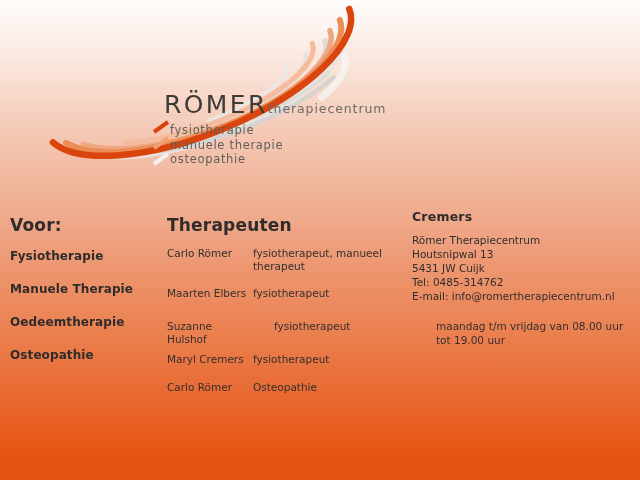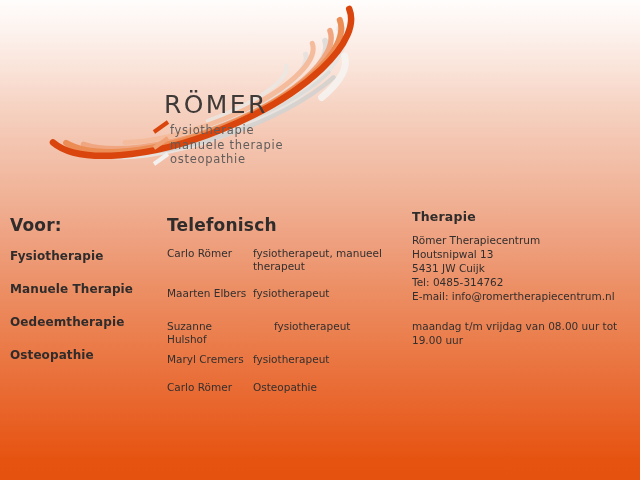--- a/index.html
+++ b/index.html
@@ -154,21 +154,21 @@
     letter-spacing: 0.2px;
     margin: 0;
   }
   .sec-body {
     font-size: 10.5px;
     color: #332f2e;
     line-height: 14px;
     margin: 0;
   }
   .block-openings { position: absolute; left: 0; top: 99px; }
-  .block-openings .sec-body { margin-top: 11px; }
+  .block-openings .sec-body { margin-top: 11px; margin-left: 24px; }
   .block-phone { position: absolute; left: 0; top: 142px; }
   .block-phone .sec-body { margin-top: 11px; }
 </style>
 </head>
 <body>
 
 <div id="page">
 
   <svg id="logo-art" viewBox="0 0 400 190">
     <defs>
@@ -209,20 +209,21 @@
 
       <g transform="rotate(-17 200 96)">
         <ellipse cx="200" cy="100" rx="150" ry="52" stroke="#f6f4f2" stroke-width="7" stroke-dasharray="190 900" stroke-dashoffset="140" opacity="0.85"></ellipse>
       </g>
     </g>
   </svg>
 
   <div id="logo-text">
     <div class="brand-line">
       <span class="brand-name">RÖMER</span>
+      <span class="brand-sub">therapiecentrum</span>
     </div>
   </div>
 
   <svg id="tag-dashes" viewBox="0 0 20 56">
     <g stroke-linecap="butt">
       <line x1="2" y1="12" x2="16" y2="2" stroke="#d9450c" stroke-width="4"></line>
       <line x1="2" y1="28" x2="16" y2="18" stroke="#f0a277" stroke-width="4"></line>
       <line x1="2" y1="44" x2="16" y2="34" stroke="#f3f1ef" stroke-width="4"></line>
     </g>
   </svg>
@@ -235,21 +236,21 @@
 
   <div class="col-left">
     <div class="head-bold" style="position:absolute;left:0;top:0;">Voor:</div>
     <div class="voor-item" style="top:34px;">Fysiotherapie</div>
     <div class="voor-item" style="top:67px;">Manuele Therapie</div>
     <div class="voor-item" style="top:100px;">Oedeemtherapie</div>
     <div class="voor-item" style="top:133px;">Osteopathie</div>
   </div>
 
   <div class="col-mid">
-    <div class="head-bold" style="position:absolute;left:0;top:0;">Telefonisch</div>
+    <div class="head-bold" style="position:absolute;left:0;top:0;">Therapeuten</div>
 
     <div class="ther-row" style="top:32px;">
       <div class="ther-name">Carlo Römer</div>
       <div class="ther-role">fysiotherapeut, manueel therapeut</div>
     </div>
 
     <div class="ther-row" style="top:72px;">
       <div class="ther-name">Maarten Elbers</div>
       <div class="ther-role">fysiotherapeut</div>
     </div>
@@ -264,21 +265,21 @@
       <div class="ther-role">fysiotherapeut</div>
     </div>
 
     <div class="ther-row" style="top:166px;">
       <div class="ther-name">Carlo Römer</div>
       <div class="ther-role">Osteopathie</div>
     </div>
   </div>
 
   <div class="col-right">
-    <div class="contact-head">Therapie</div>
+    <div class="contact-head">Cremers</div>
     <div class="contact-line">Römer Therapiecentrum</div>
     <div class="contact-line">Houtsnipwal 13</div>
     <div class="contact-line">5431 JW Cuijk</div>
     <div class="contact-line">Tel: 0485-314762</div>
     <div class="contact-line">E-mail: info@romertherapiecentrum.nl</div>
 
     <div class="block-openings">
       <p class="sec-body">maandag t/m vrijdag van 08.00 uur tot 19.00 uur</p>
     </div>
 

